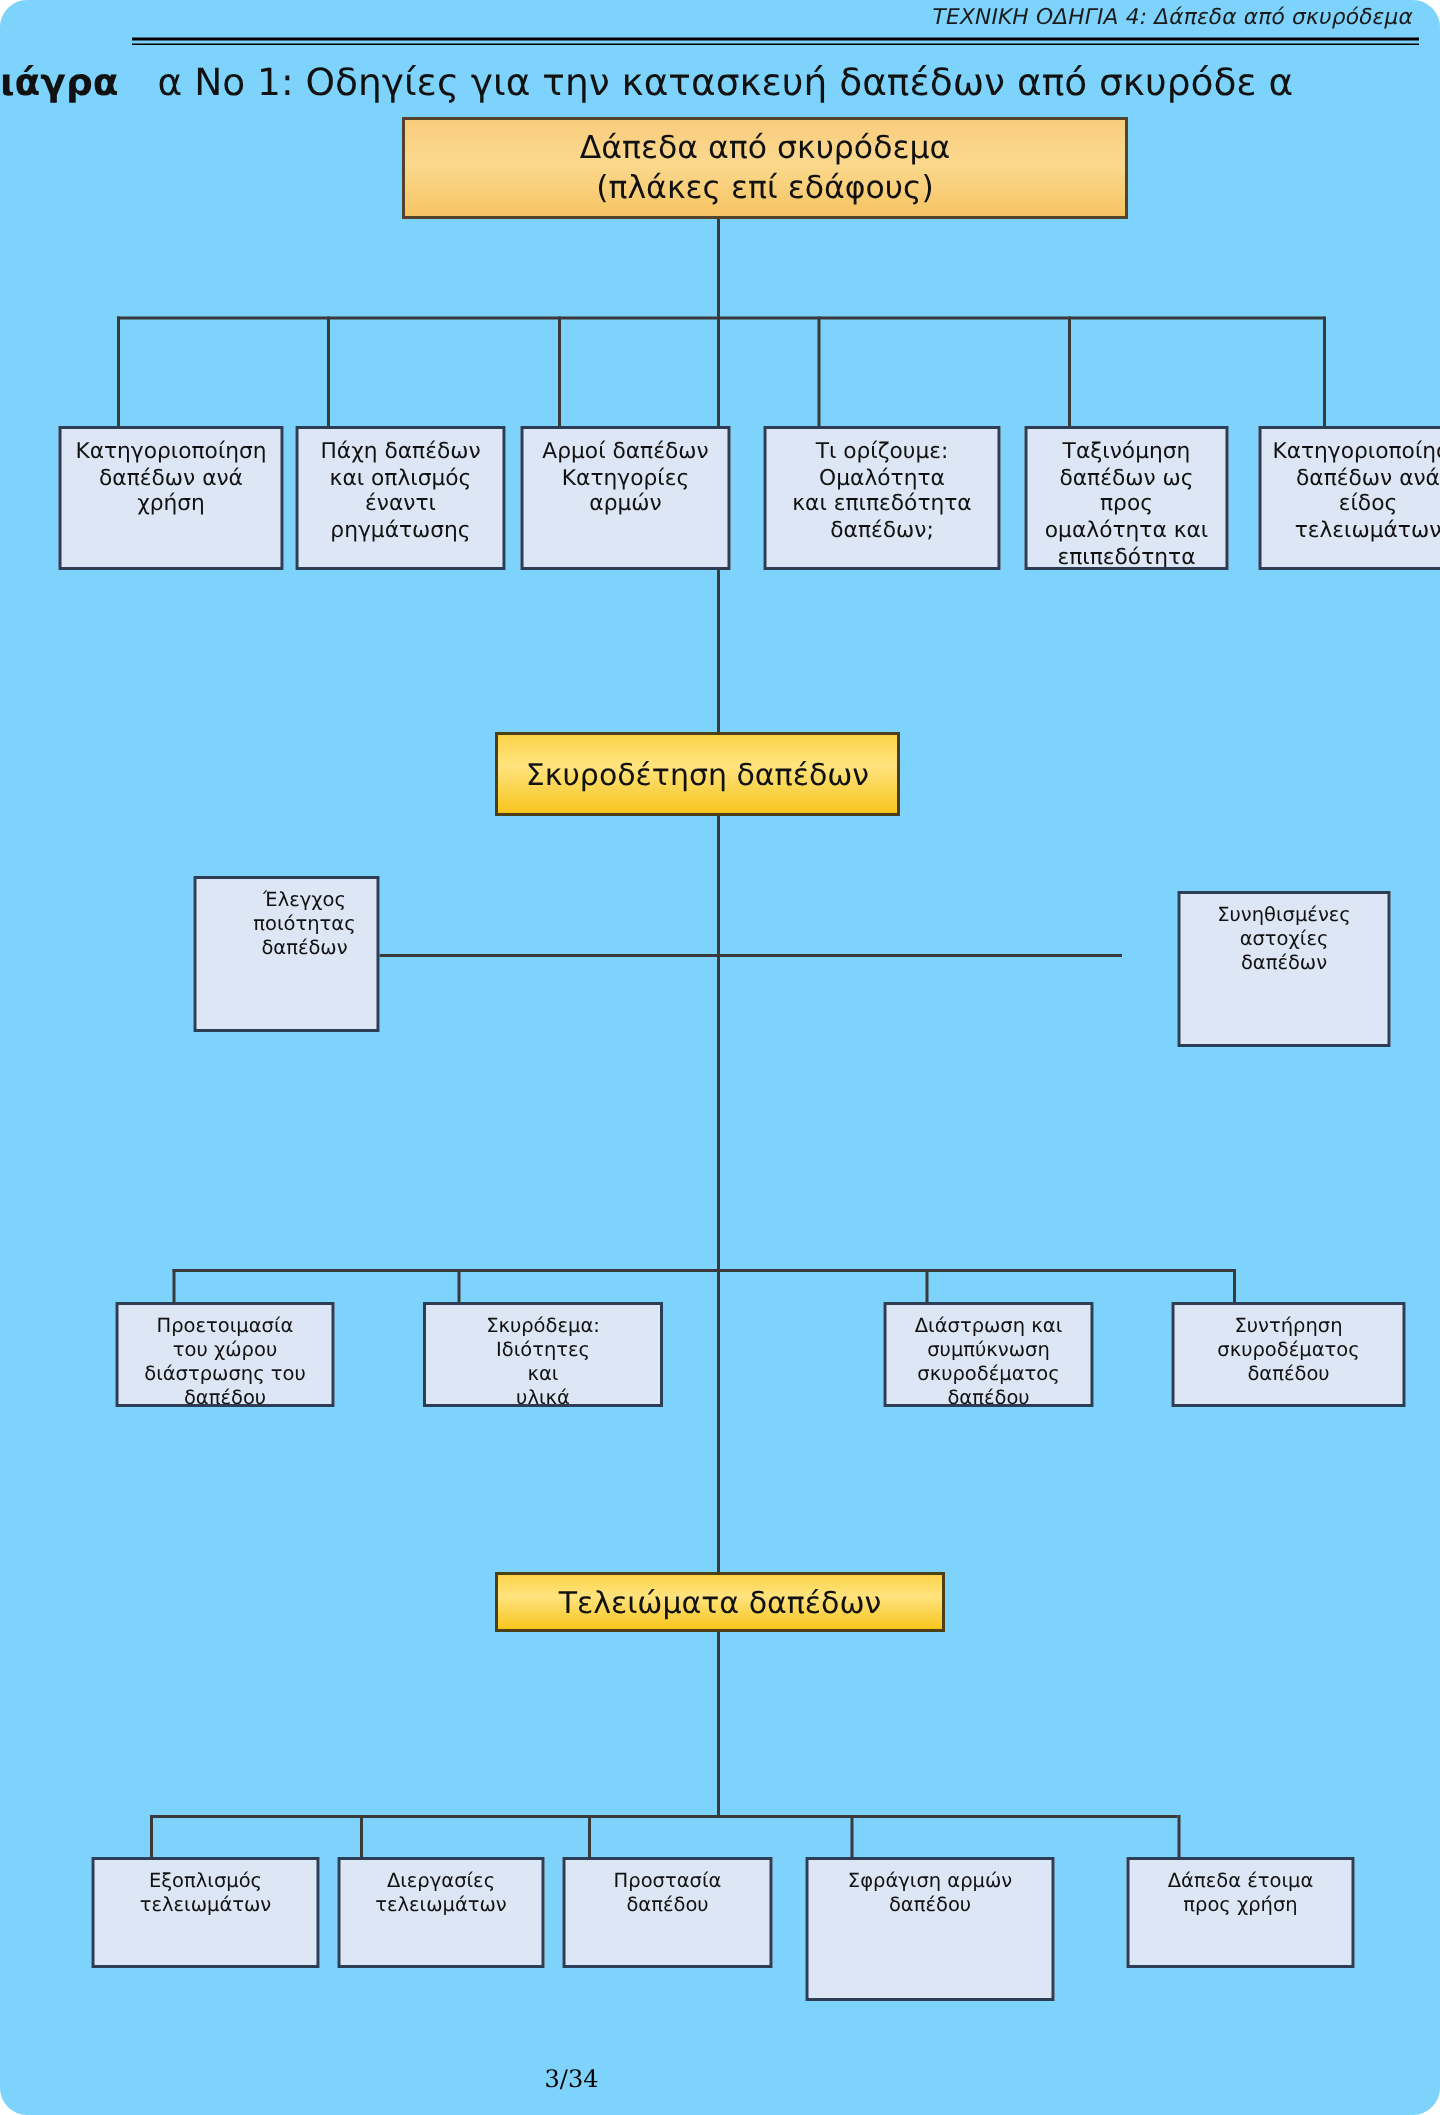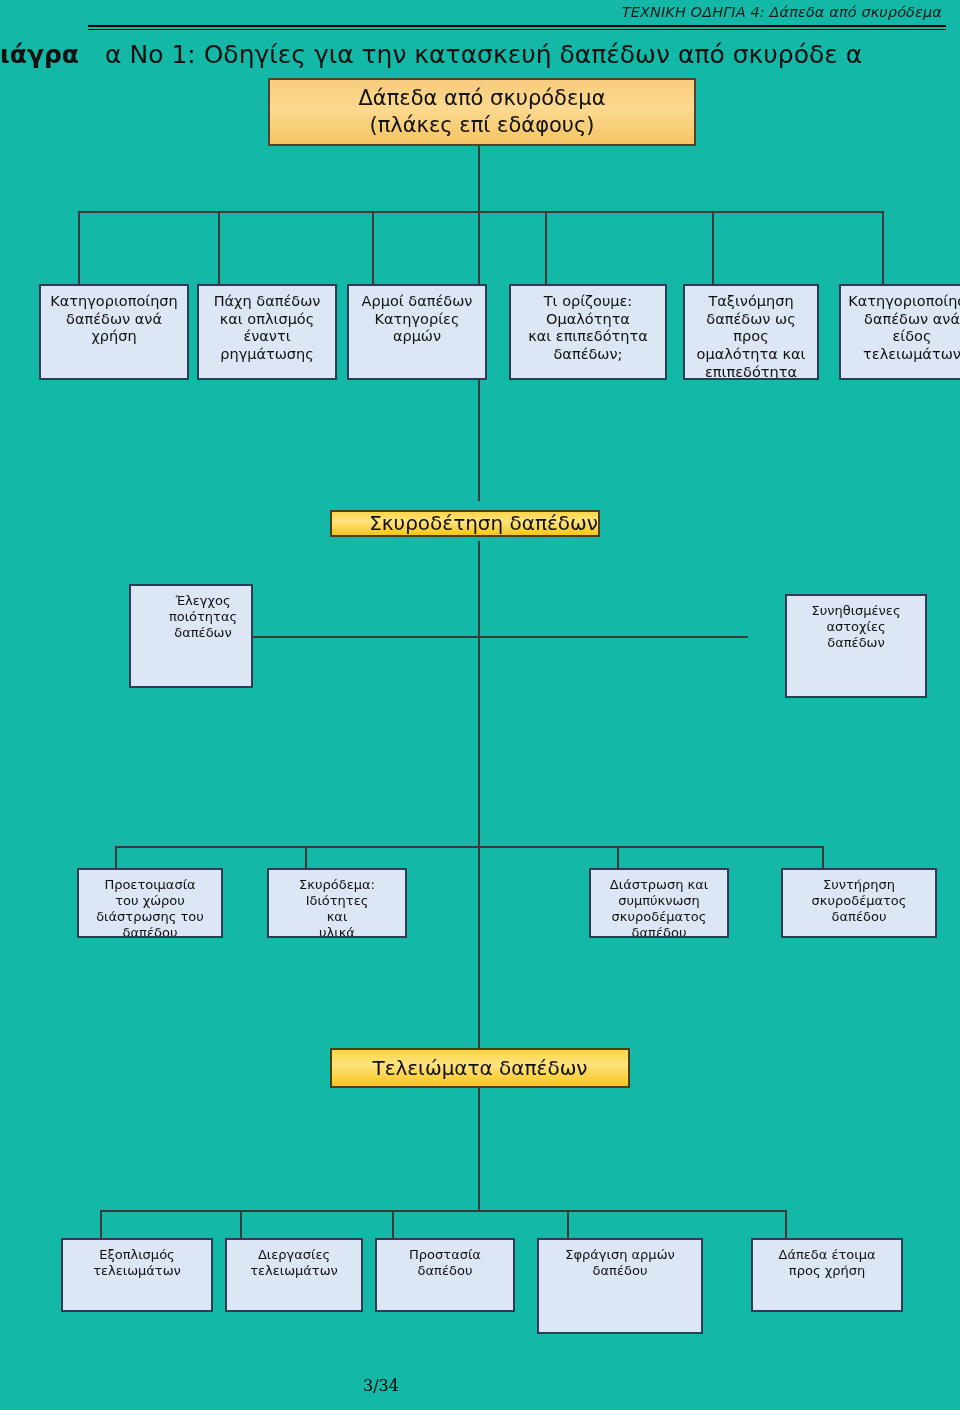--- a/index.html
+++ b/index.html
@@ -10,21 +10,22 @@
   }
   body {
     font-family: "DejaVu Sans", "Liberation Sans", sans-serif;
     color: #000000;
   }
   #page {
     position: relative;
     width: 960px;
     height: 1410px;
     overflow: hidden;
-    background: #14b8a6;
+    background: #7dd3fc;
+    border-radius: 18px;
   }
 
   
   .hdr-text {
     position: absolute;
     right: 18px;
     top: 4px;
     font-family: "DejaVu Sans", "Liberation Sans", sans-serif;
     font-style: italic;
     font-size: 14.5px;
@@ -166,21 +167,21 @@
   <div class="ln ln-v" style="left:478px;top:846px;height:203px;"></div>
 
   <div class="ln ln-v" style="left:478px;top:1088px;height:122px;"></div>
   <div class="ln ln-h" style="left:100px;top:1210px;width:685px;"></div>
   <div class="ln ln-v" style="left:100px;top:1210px;height:28px;"></div>
   <div class="ln ln-v" style="left:240px;top:1210px;height:28px;"></div>
   <div class="ln ln-v" style="left:392px;top:1210px;height:28px;"></div>
   <div class="ln ln-v" style="left:567px;top:1210px;height:28px;"></div>
   <div class="ln ln-v" style="left:785px;top:1210px;height:28px;"></div>
 
-  <div class="node title" style="left:268px;top:78px;width:428px;height:68px;">
+  <div class="node title" style="left:268px;top:78px;width:484px;height:68px;">
     <span class="lbl">Δάπεδα από σκυρόδεμα
 (πλάκες επί εδάφους)</span>
   </div>
 
   <div class="node blue" style="left:0px;top:284px;width:150px;height:96px;">
     <span class="lbl">Κατηγοριοποίηση
 δαπέδων ανά
 χρήση</span>
   </div>
   <div class="node blue" style="left:308px;top:284px;width:140px;height:96px;">
@@ -207,42 +208,42 @@
 ομαλότητα και
 επιπεδότητα</span>
   </div>
   <div class="node blue" style="left:800px;top:284px;width:146px;height:96px;">
     <span class="lbl">Κατηγοριοποίηση
 δαπέδων ανά
 είδος
 τελειωμάτων</span>
   </div>
 
-  <div class="node gold" style="left:330px;top:510px;width:270px;height:27px;text-align:right;">
+  <div class="node gold" style="left:330px;top:488px;width:270px;height:56px;">
     <span class="lbl">Σκυροδέτηση δαπέδων</span>
   </div>
 
   <div class="node blue small" style="left:90px;top:584px;width:124px;height:104px;padding-left:24px;">
     <span class="lbl">Έλεγχος
 ποιότητας
 δαπέδων</span>
   </div>
   <div class="node blue small" style="left:746px;top:594px;width:142px;height:104px;">
     <span class="lbl">Συνηθισμένες
 αστοχίες
 δαπέδων</span>
   </div>
 
   <div class="node blue small" style="left:38px;top:868px;width:146px;height:70px;">
     <span class="lbl">Προετοιμασία
 του χώρου
 διάστρωσης του
 δαπέδου</span>
   </div>
-  <div class="node blue small" style="left:228px;top:868px;width:140px;height:70px;">
+  <div class="node blue small" style="left:243px;top:868px;width:160px;height:70px;">
     <span class="lbl">Σκυρόδεμα:
 Ιδιότητες
 και
 υλικά</span>
   </div>
   <div class="node blue small" style="left:550px;top:868px;width:140px;height:70px;">
     <span class="lbl">Διάστρωση και
 συμπύκνωση
 σκυροδέματος
 δαπέδου</span>

